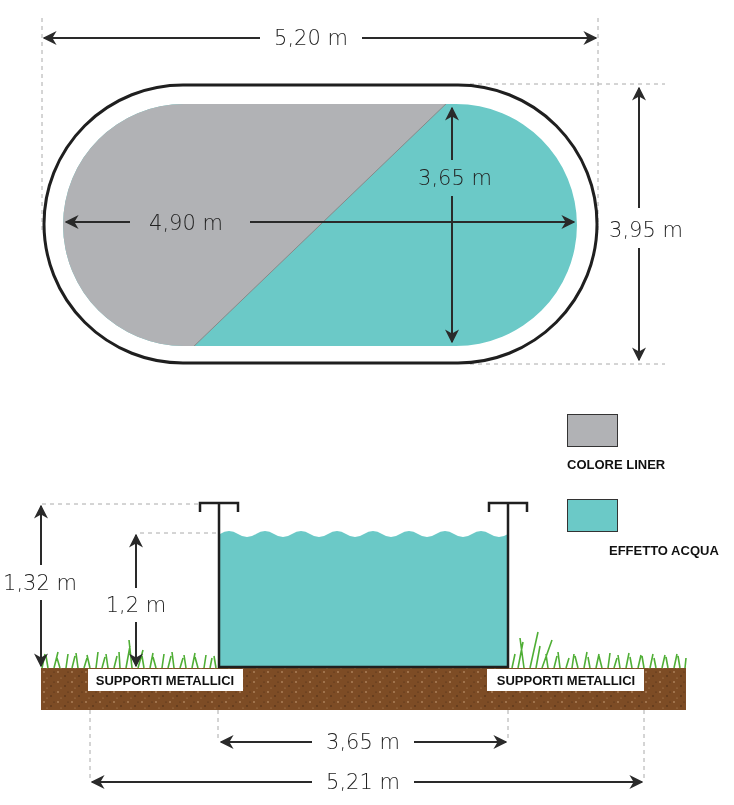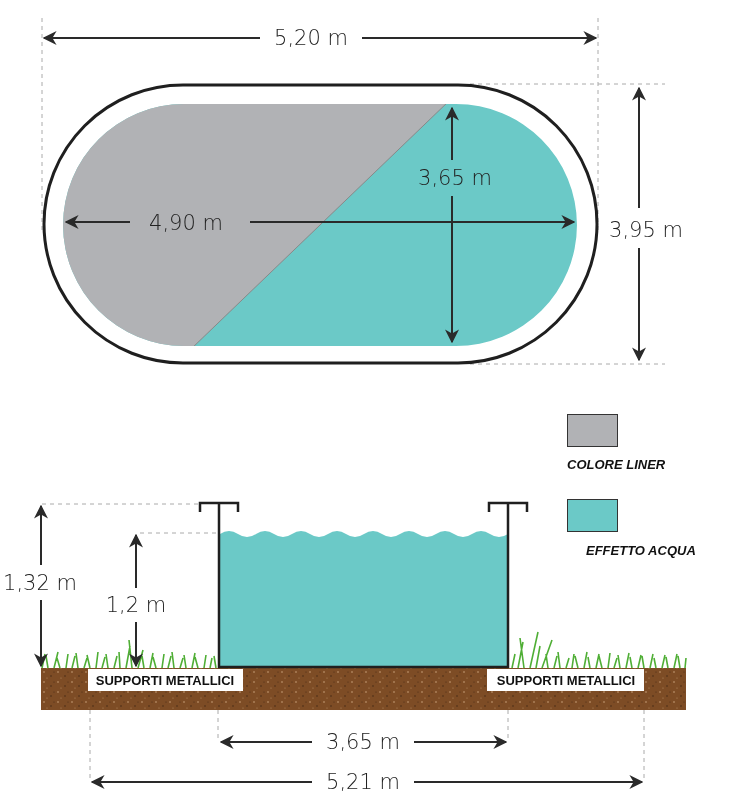--- a/index.html
+++ b/index.html
@@ -1,20 +1,20 @@
 <!DOCTYPE html>
 <html><head>
 <meta charset="utf-8">
 <style>
   html, body { margin:0; padding:0; background:#ffffff; }
   body { width:734px; height:805px; position:relative; overflow:hidden; font-family:"Liberation Sans", sans-serif; }
   svg.diagram { position:absolute; left:0; top:0; }
   .dim { font-family:"DejaVu Sans", sans-serif; font-size:21px; fill:#222; font-weight:300; }
   .lbl { font-family:"Liberation Sans", sans-serif; font-size:13px; font-weight:bold; fill:#111; }
-  .legend-label { position:absolute; font-family:"Liberation Sans", sans-serif; font-weight:bold; font-size:13px; color:#111; letter-spacing:0;font-style:italic; }
+  .legend-label { position:absolute; font-family:"Liberation Sans", sans-serif; font-weight:bold; font-size:13px; color:#111; letter-spacing:0; }
   .swatch { position:absolute; width:51px; height:33px; border:1px solid #333; box-sizing:border-box; }
 </style>
 </head>
 <body>
 
 <svg class="diagram" width="734" height="805" viewBox="0 0 734 805">
   <defs>
     <marker id="arr" viewBox="0 0 10 10" refX="9" refY="5" markerWidth="7" markerHeight="7" orient="auto-start-reverse">
       <path d="M0,0 L10,5 L0,10 L3,5 z" fill="#2a2a2a"></path>
     </marker>
@@ -102,14 +102,14 @@
     <line x1="92" y1="782" x2="312" y2="782" stroke="#2a2a2a" stroke-width="2" marker-start="url(#arr)"></line>
     <line x1="414" y1="782" x2="642" y2="782" stroke="#2a2a2a" stroke-width="2" marker-end="url(#arr)"></line>
     <text class="dim" x="363" y="789" text-anchor="middle">5,21 m</text>
   </g>
 </svg>
 
 <div>
   <div class="swatch" style="left:567px;top:414px;background:#b1b2b5;"></div>
   <div class="legend-label" style="left:567px;top:457px;">COLORE LINER</div>
   <div class="swatch" style="left:567px;top:499px;background:#6bc9c7;"></div>
-  <div class="legend-label" style="left:544px;top:543px;padding-left:42px;">EFFETTO ACQUA</div>
+  <div class="legend-label" style="left:567px;top:543px;padding-left:42px;">EFFETTO ACQUA</div>
 </div>
 
 </body></html>

